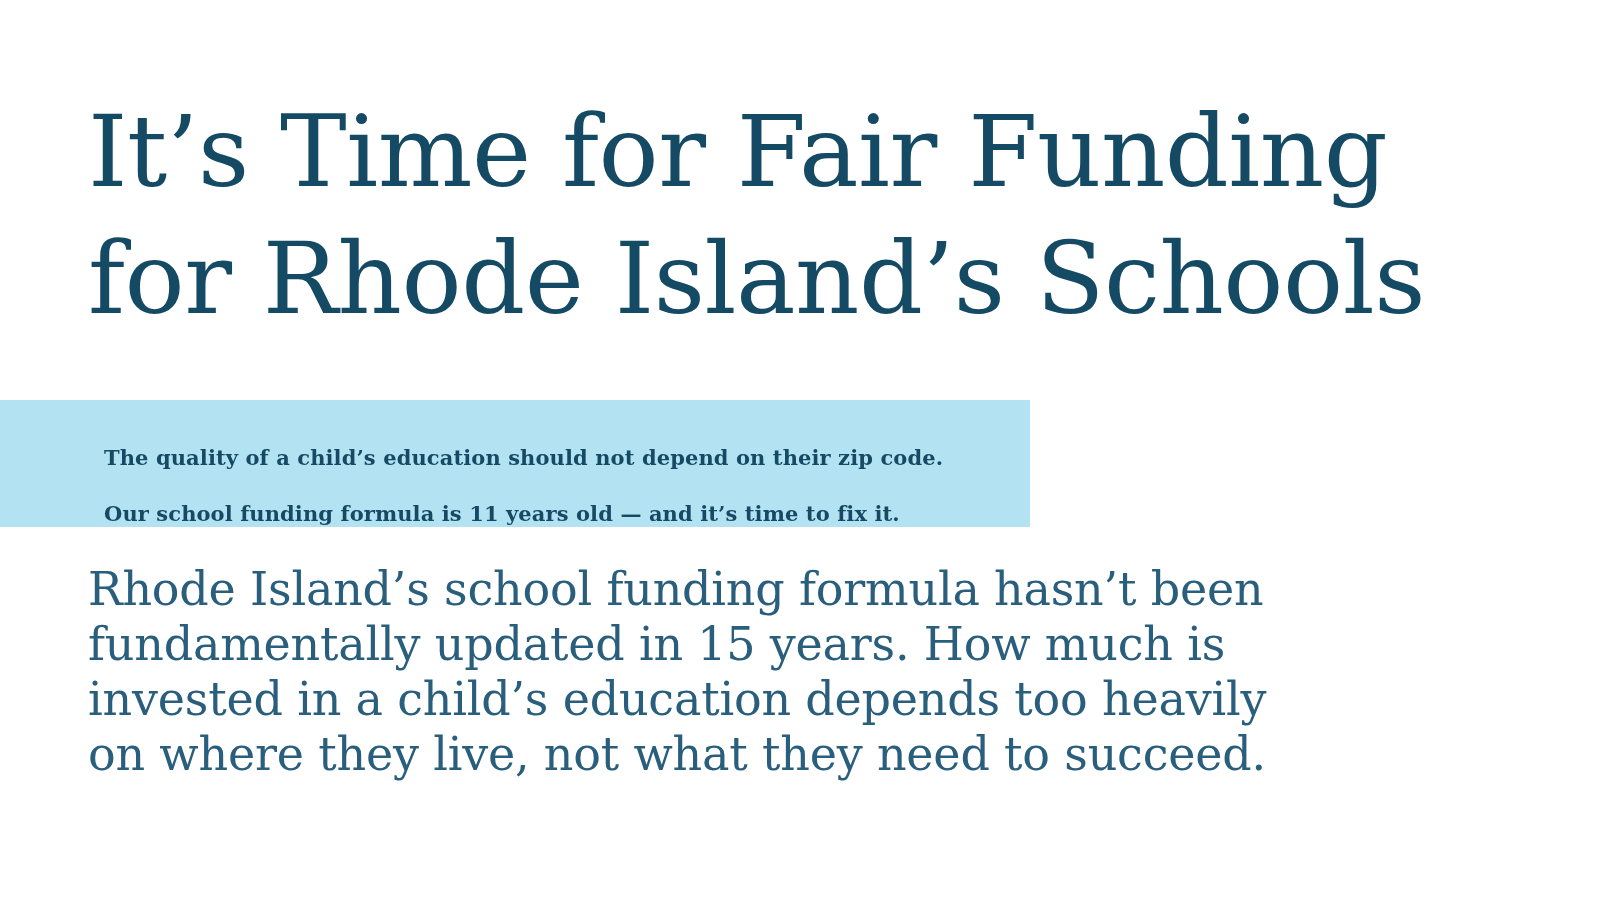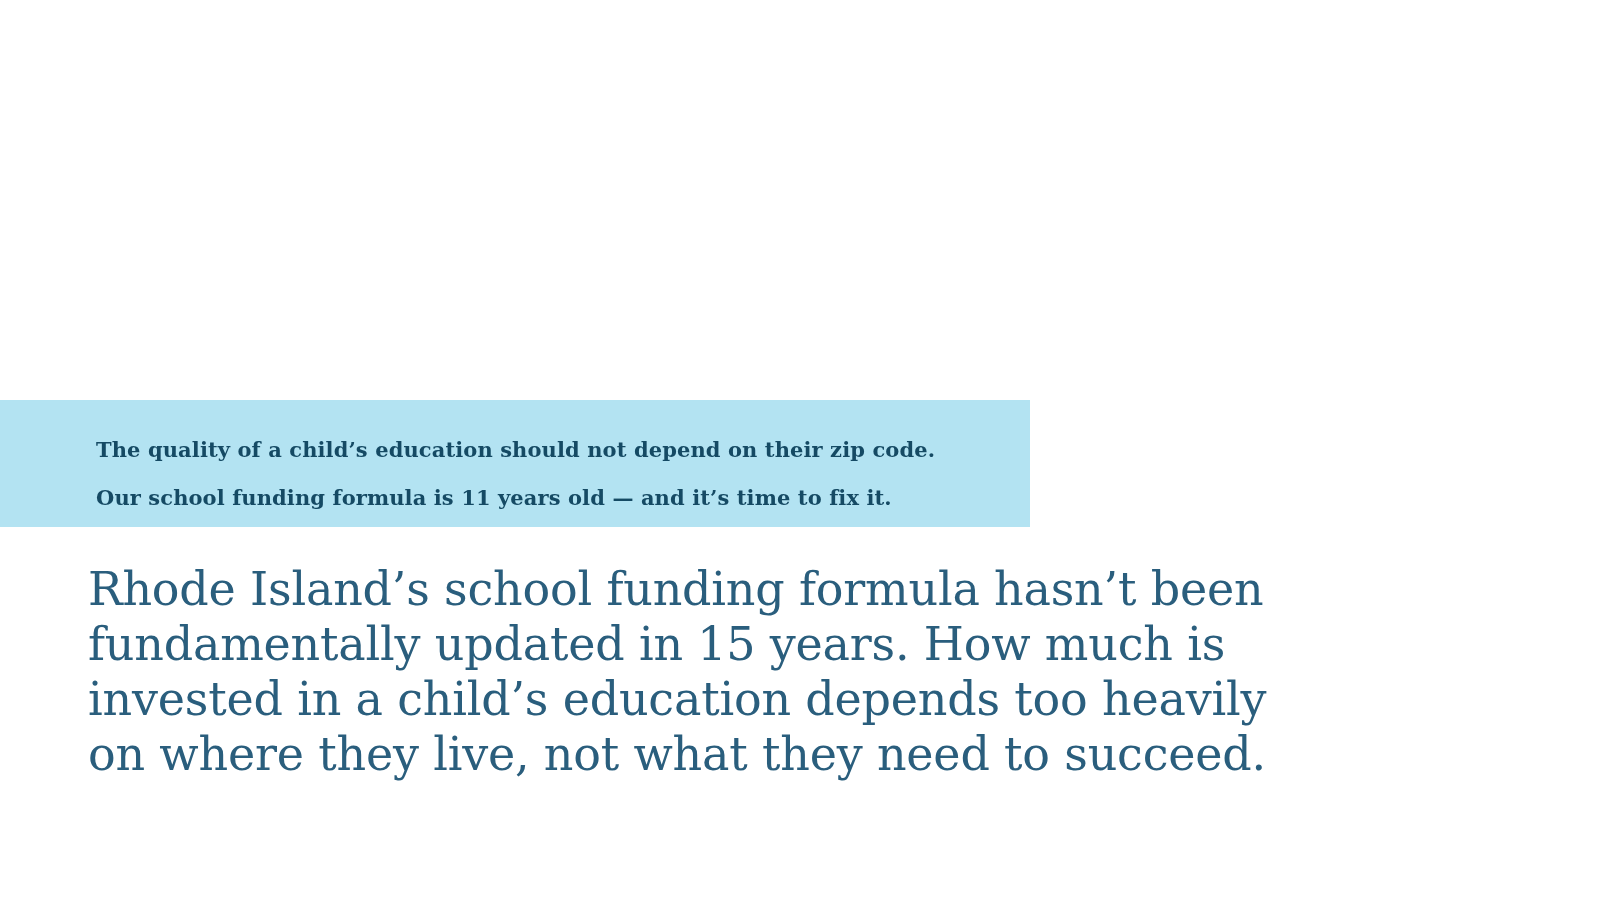--- a/index.html
+++ b/index.html
@@ -46,21 +46,21 @@
     left: 0;
     top: 400px;
     width: 1030px;
     height: 127px;
     background: #B3E3F2;
     box-sizing: border-box;
     padding: 22px 40px 0 88px;
   }
 
   .callout-line {
-    margin: 8px;
+    margin: 16px;
     font-family: "DejaVu Serif", "Liberation Serif", serif;
     font-weight: 700;
     font-size: 21px;
     line-height: 40px;
     letter-spacing: 0.1px;
     color: #154A64;
     white-space: nowrap;
   }
 
   
@@ -77,20 +77,22 @@
     letter-spacing: -0.2px;
     color: #2A5E7D;
     white-space: pre-line;
   }
 </style>
 </head>
 <body>
 
 <div class="page">
 
+  <h1 class="headline">It’s Time for Fair Funding
+for Rhode Island’s Schools</h1>
 
   <div class="callout">
     <p class="callout-line">The quality of a child’s education should not depend on their zip code.</p>
     <p class="callout-line">Our school funding formula is 11 years old — and it’s time to fix it.</p>
   </div>
 
   <p class="body-copy">Rhode Island’s school funding formula hasn’t been
 fundamentally updated in 15 years. How much is
 invested in a child’s education depends too heavily
 on where they live, not what they need to succeed.</p>

